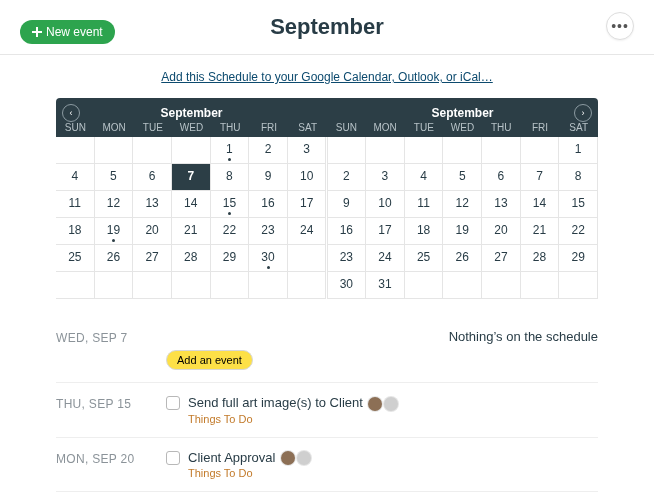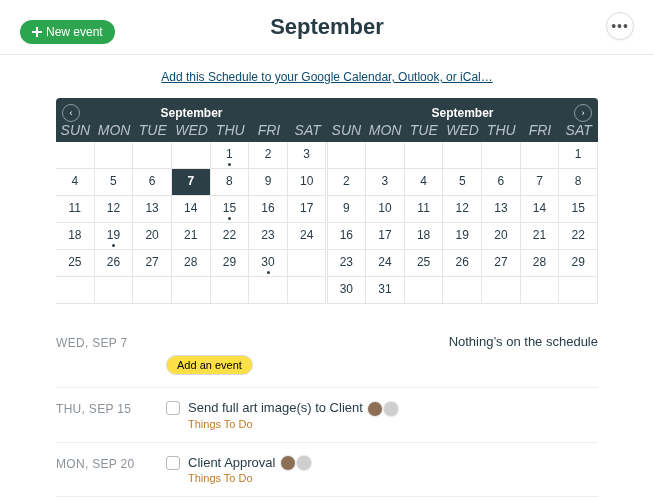--- a/index.html
+++ b/index.html
@@ -9,21 +9,21 @@
 .new-event-btn svg { width: 10px; height: 10px; display:inline-block; }
 .title { text-align: center; font-size: 22px; font-weight: 700; }
 .more-btn { position: absolute; right: 20px; top: 12px; width: 28px; height: 28px; border: 1px solid #dedede; background: #fff; border-radius: 50%; cursor: pointer; display:flex; align-items:center; justify-content:center; font-size:14px; letter-spacing:1px; color:#555; box-shadow:0 1px 2px rgba(0,0,0,0.06);}
 .subscribe { text-align: center; padding: 14px 0; }
 .subscribe a { color: #0c4a6e; font-size: 12px; text-decoration: underline; cursor: pointer; }
 .calendar-wrap { padding: 0 56px; }
 .cal-head { display:flex; background:#2c3e46; color:#fff; border-radius:4px 4px 0 0; position:relative; }
 .month-col { flex:1; text-align:center; }
 .month-name { font-weight:600; font-size:12px; padding:8px 0 0; }
 .dow-row { display:flex; }
-.dow { flex:1; text-align:center; font-size:14px; color:#b7c2c7; padding:2px 0 4px;font-style:italic; }
+.dow { flex:1; text-align:center; font-size:10px; color:#b7c2c7; padding:2px 0 4px; }
 .nav-arrow { position:absolute; top:6px; width:18px; height:18px; border:1px solid #8b9aa1; border-radius:50%; background:transparent; color:#fff; display:flex; align-items:center; justify-content:center; cursor:pointer; font-size:9px; }
 .nav-prev { left:6px; }
 .nav-next { right:6px; }
 .grids { display:flex; }
 .grid { flex:1; display:flex; flex-direction:column; border-left:1px solid #e5e5e5; }
 .grids .grid:first-child{border-left:none;}
 .row { display:flex; flex:1; }
 .cell { flex:1; border-right:1px solid #e5e5e5; border-bottom:1px solid #e5e5e5; text-align:center; padding:5px 0; font-size:12px; color:#283c46; min-height:27px; position:relative; cursor:pointer; }
 .empty { background:#fff; cursor:default; color:transparent; }
 .sel { background:#2c3e46; color:#fff; font-weight:600; }

